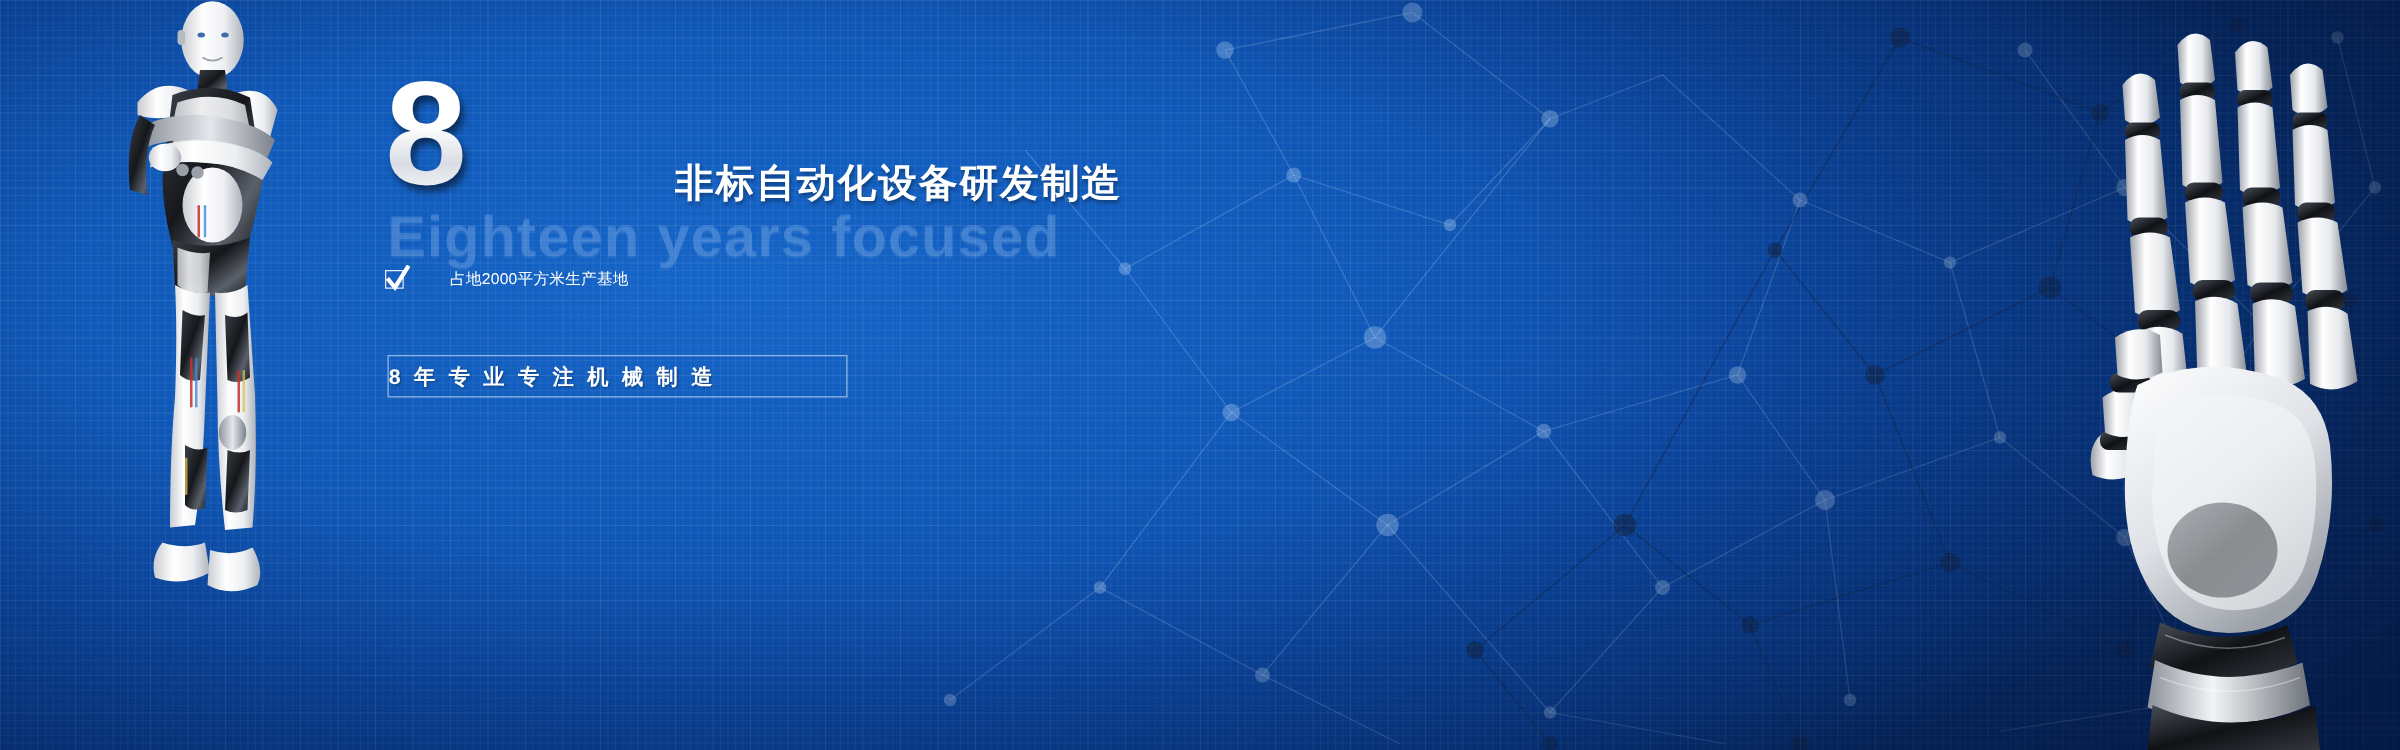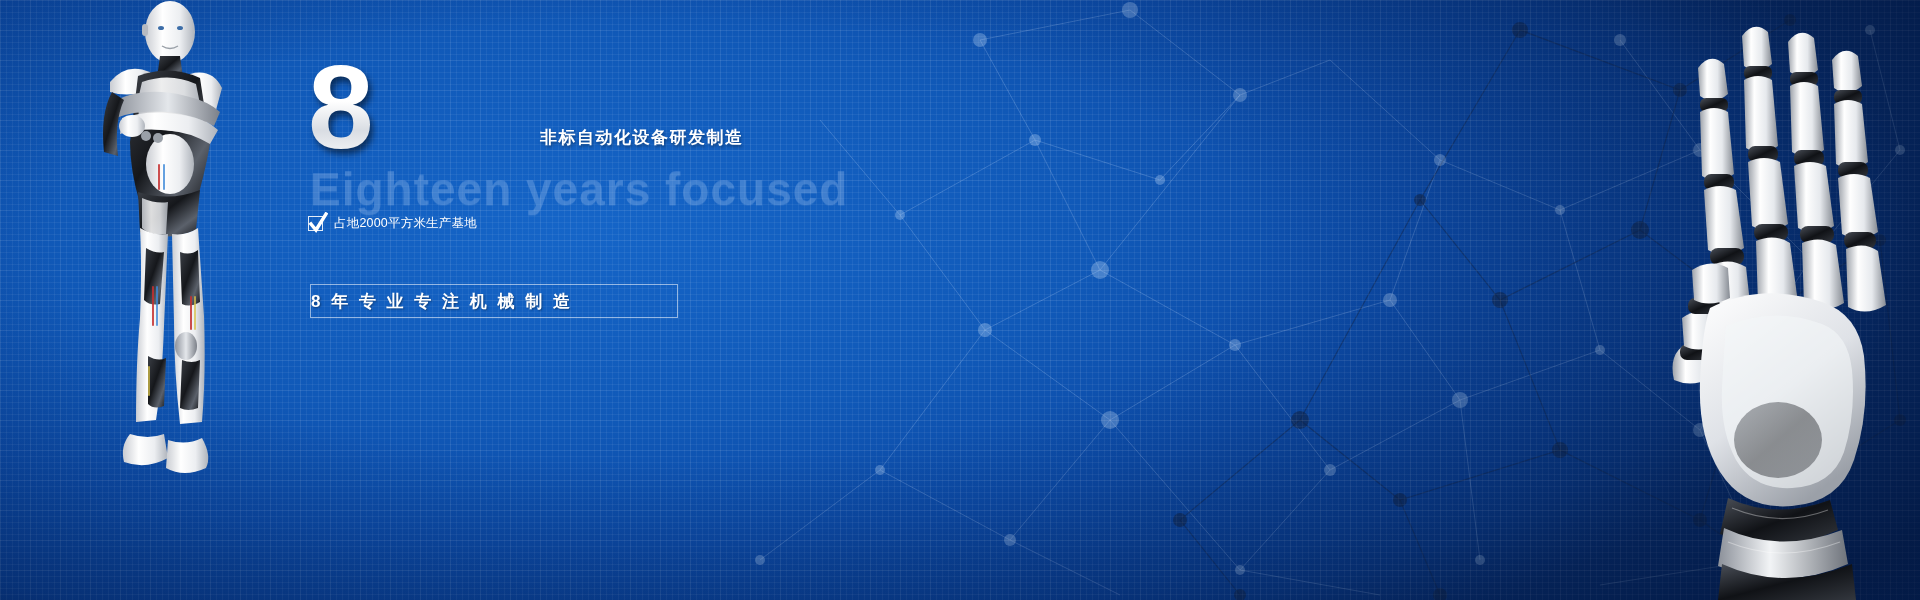--- a/index.html
+++ b/index.html
@@ -47,38 +47,38 @@
     letter-spacing:-2px;
   }
   .nzz{
     position:absolute;left:85px;top:14px;
     font-size:62px;line-height:1;font-weight:bold;color:#ffffff;
     letter-spacing:1px;
     text-shadow:2px 3px 4px rgba(0,0,0,.38);
   }
   .sub-cn{
     position:absolute;left:232px;top:60px;
-    font-size:17px;font-weight:bold;color:#ffffff;letter-spacing:1.5px;
+    font-size:31px;font-weight:bold;color:#ffffff;letter-spacing:1.5px;
     text-shadow:1px 2px 3px rgba(0,0,0,.35);
     white-space:nowrap;
   }
   .ghost{
     position:absolute;left:2px;top:96px;
     font-size:46px;font-weight:bold;letter-spacing:1px;
     color:rgba(150,190,240,.26);
     text-shadow:0 1px 0 rgba(255,255,255,.07);
     white-space:nowrap;
   }
 
   
   .feats{position:absolute;left:0;top:142px;width:420px;}
   .feat-col{position:absolute;top:0;}
   .feat-col.c1{left:0;}
   .feat-col.c2{left:208px;}
-  .feat{display:flex;align-items:center;height:31px;margin-bottom:8px;}
+  .feat{display:flex;align-items:center;height:31px;margin-bottom:8px;gap:26px;}
   .chk{
     width:15px;height:15px;border:1px solid rgba(255,255,255,.88);
     position:relative;flex:0 0 auto;margin-right:11px;
   }
   .chk svg{position:absolute;left:-1px;top:-5px;}
   .feat-label{font-size:12.5px;color:#ffffff;white-space:nowrap;letter-spacing:.2px;}
 
   
   .slogan-box{
     position:absolute;left:2px;top:218px;

